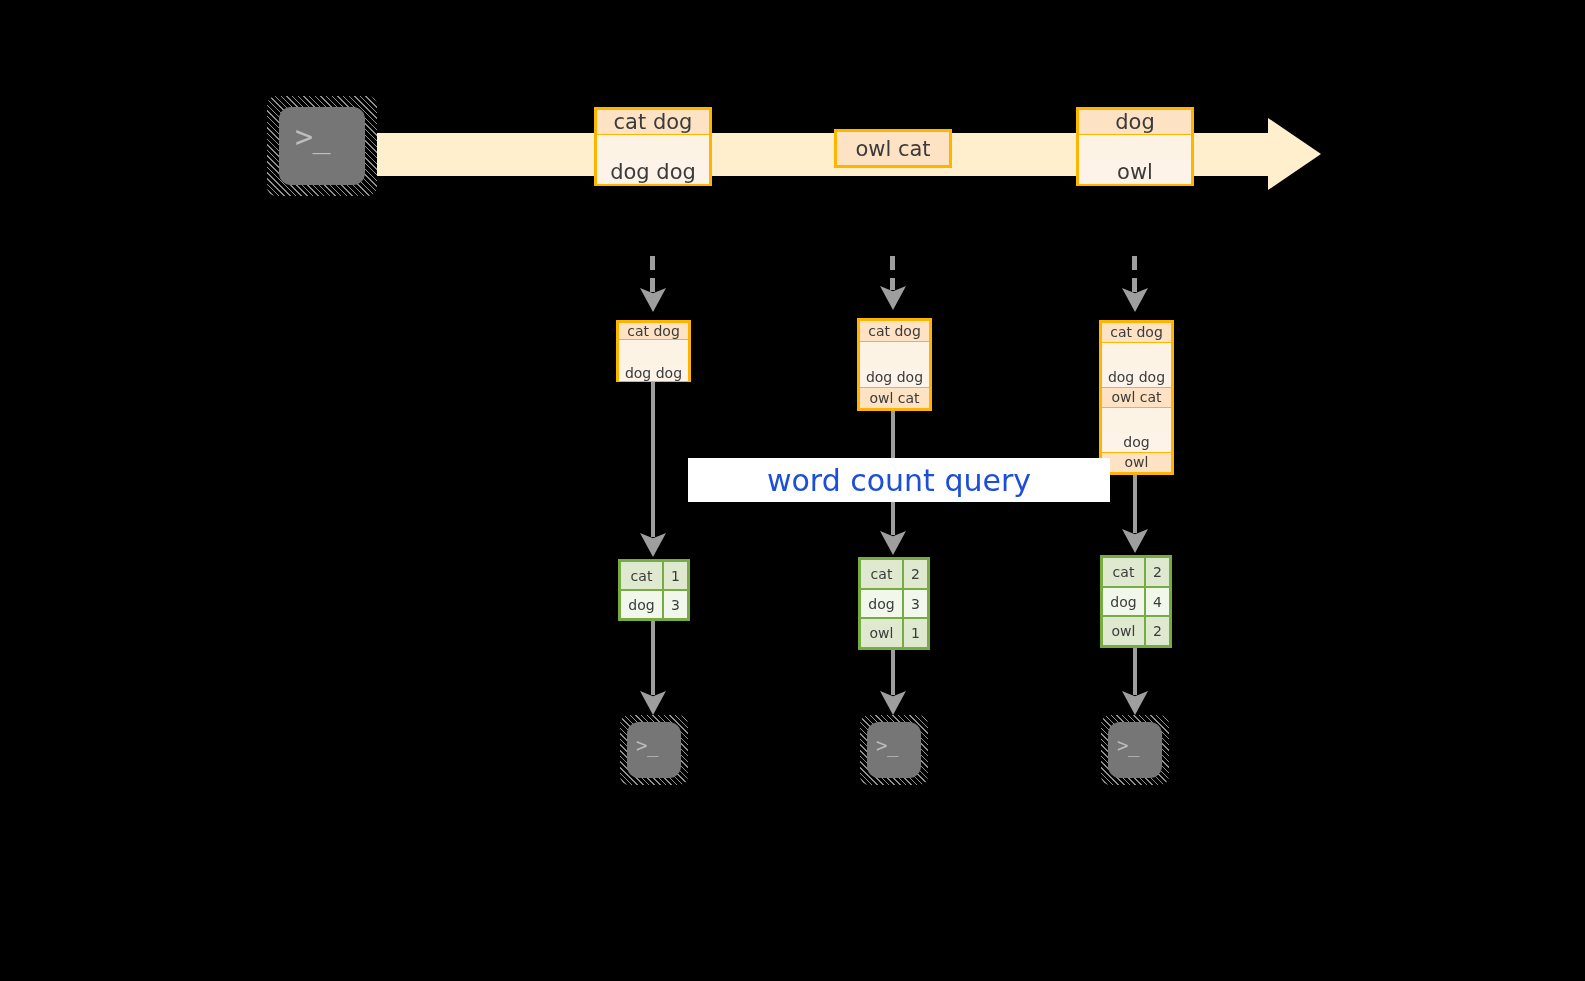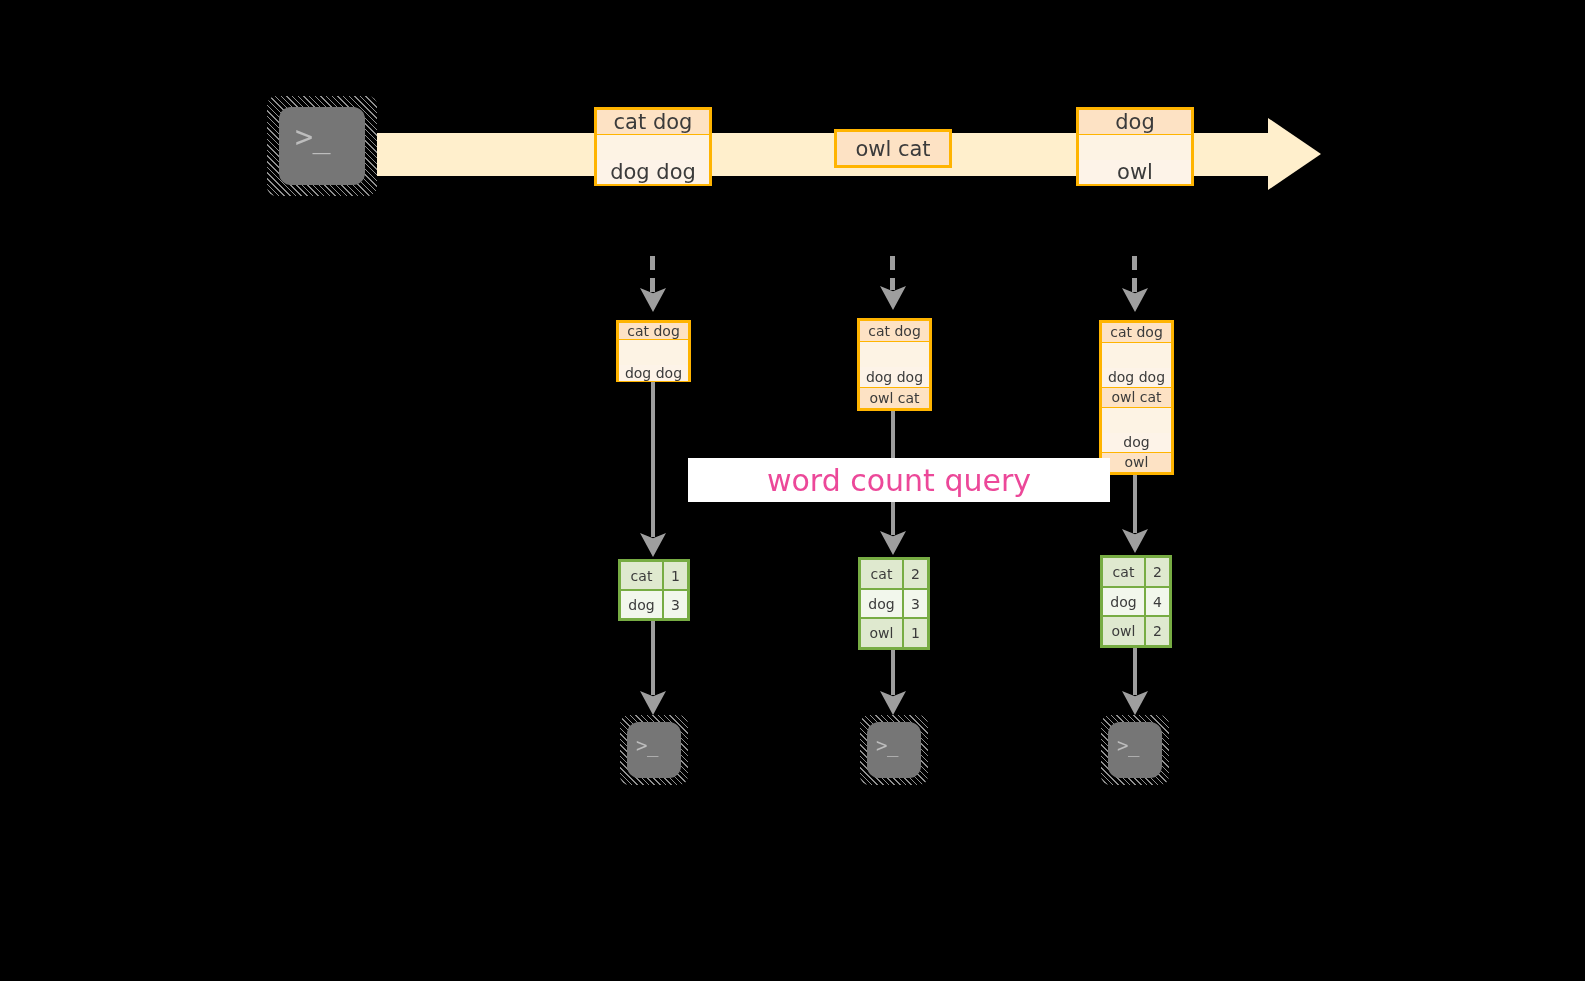--- a/index.html
+++ b/index.html
@@ -142,21 +142,21 @@
     clip-path: polygon(50% 100%, 0% 0%, 50% 22%, 100% 0%);
   }
 
   
   .query-band {
     position: absolute;
     background: #ffffff;
     display: flex;
     align-items: center;
     justify-content: center;
-    color: #ec4899;
+    color: #1d4ed8;
     white-space: nowrap;
   }
 </style>
 </head>
 <body>
 
 <div id="stage">
 
   <div class="stream-bar" style="left:368px; top:133px; width:902px; height:43px;"></div>
   <div class="stream-head" style="left:1268px; top:118px;"></div>

